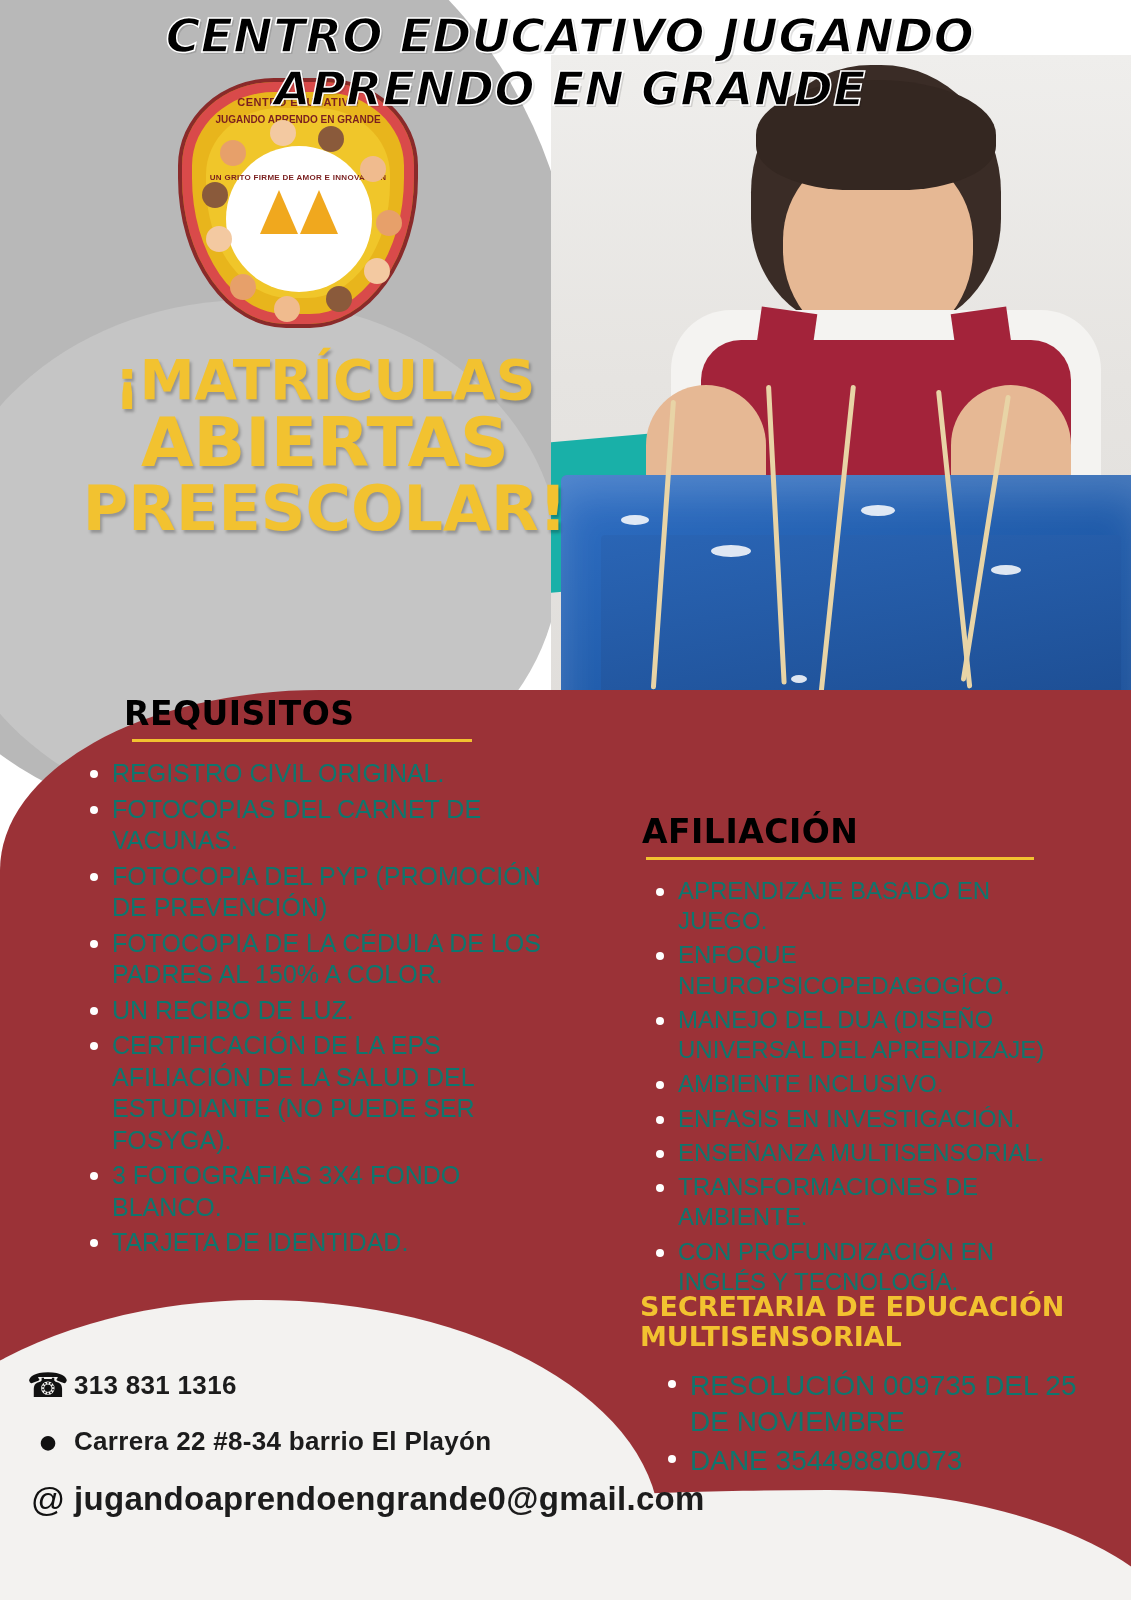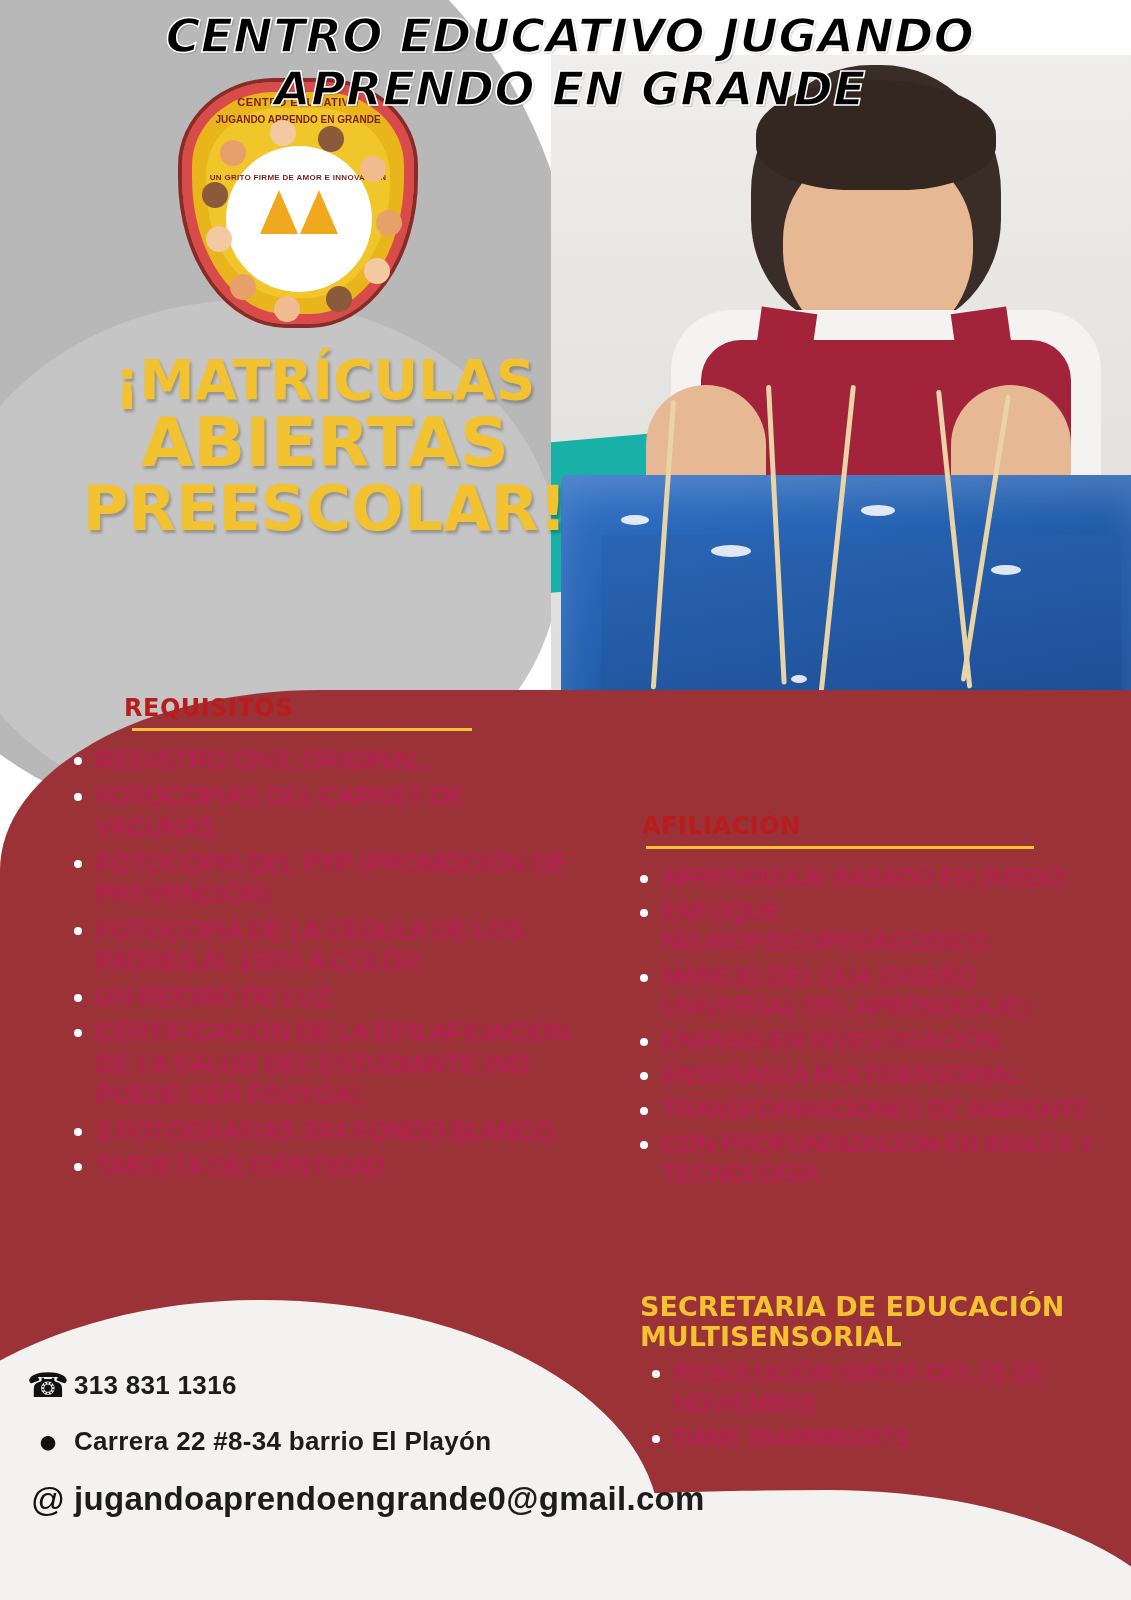--- a/index.html
+++ b/index.html
@@ -334,36 +334,36 @@
   
   .col-left {
     position: absolute;
     left: 62px;
     top: 694px;
     width: 520px;
   }
   .section-title {
     font-family: "DejaVu Sans", sans-serif;
     font-weight: bold;
-    font-size: 24px;
-    color: #b91c1c;
+    font-size: 33px;
+    color: #000000;
     letter-spacing: 0.5px;
     margin: 0 0 6px 62px;
   }
   .rule {
     height: 3px;
     background: #f2c230;
     width: 340px;
     margin: 0 0 14px 70px;
   }
   .bullets {
     list-style: none;
-    margin: 0;
+    margin: 16px;
     padding: 0;
-    color: #be185d;
+    color: #0f766e;
     font-size: 25px;
     line-height: 1.26;
     font-weight: 500;
   }
   .bullets li {
     position: relative;
     padding-left: 34px;
     margin-bottom: 4px;
   }
   .bullets li::before {
@@ -394,21 +394,21 @@
     width: 470px;
   }
   .secretaria .head {
     font-family: "DejaVu Sans", sans-serif;
     font-weight: bold;
     font-size: 27px;
     color: #f2c230;
     line-height: 1.12;
     margin-bottom: 6px;
   }
-  .secretaria .bullets { font-size: 24px; }
+  .secretaria .bullets { font-size: 28px; }
 
   
   .contact {
     position: absolute;
     left: 22px;
     top: 1368px;
     width: 620px;
     color: #1c1c1c;
   }
   .contact-row {
@@ -528,20 +528,21 @@
     </ul>
   </div>
 
   <div class="col-right">
     <div class="section-title">AFILIACIÓN</div>
     <div class="rule"></div>
     <ul class="bullets">
       <li>APRENDIZAJE BASADO EN JUEGO.</li>
       <li>ENFOQUE NEUROPSICOPEDAGOGÍCO.</li>
       <li>MANEJO DEL DUA (DISEÑO UNIVERSAL DEL APRENDIZAJE)</li>
+      <li>AMBIENTE INCLUSIVO.</li>
       <li>ENFASIS EN INVESTIGACIÓN.</li>
       <li>ENSEÑANZA MULTISENSORIAL.</li>
       <li>TRANSFORMACIONES DE AMBIENTE.</li>
       <li>CON PROFUNDIZACIÓN EN INGLÉS Y TECNOLOGÍA.</li>
     </ul>
   </div>
 
   <div class="secretaria">
     <div class="head">SECRETARIA DE EDUCACIÓN MULTISENSORIAL</div>
     <ul class="bullets">

